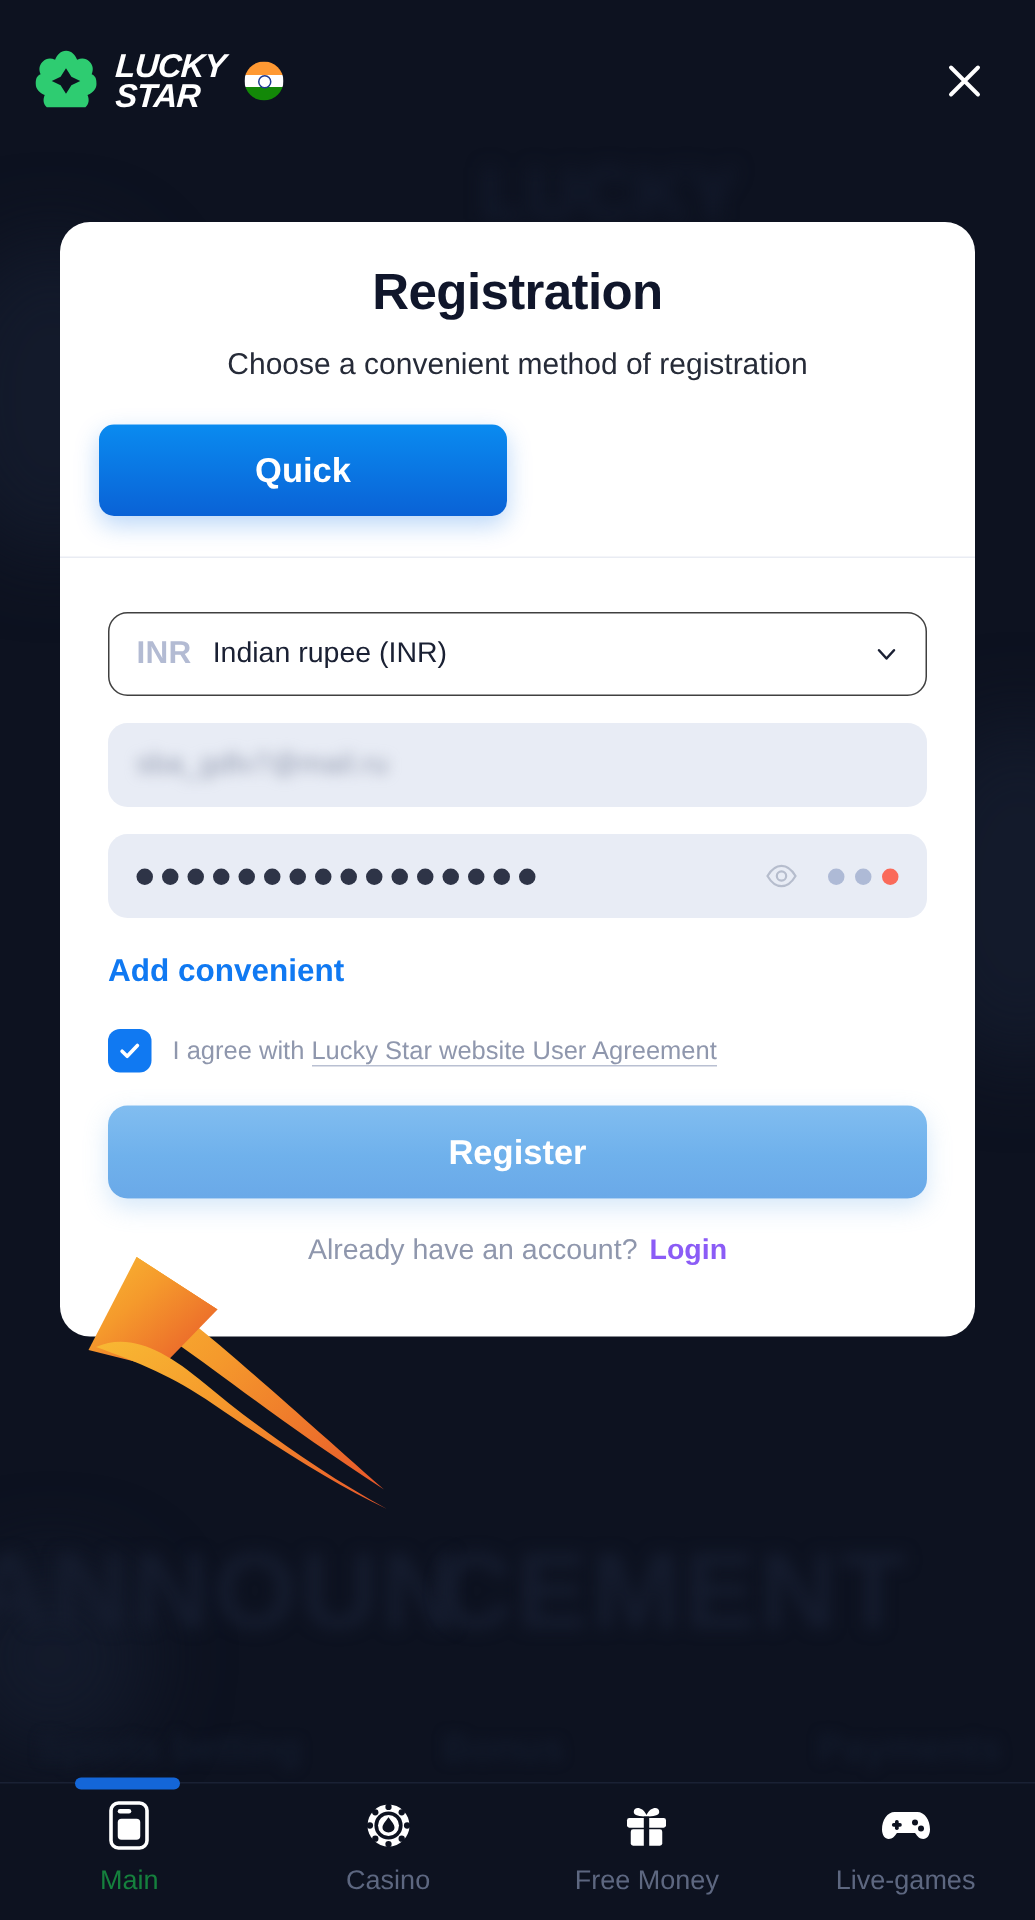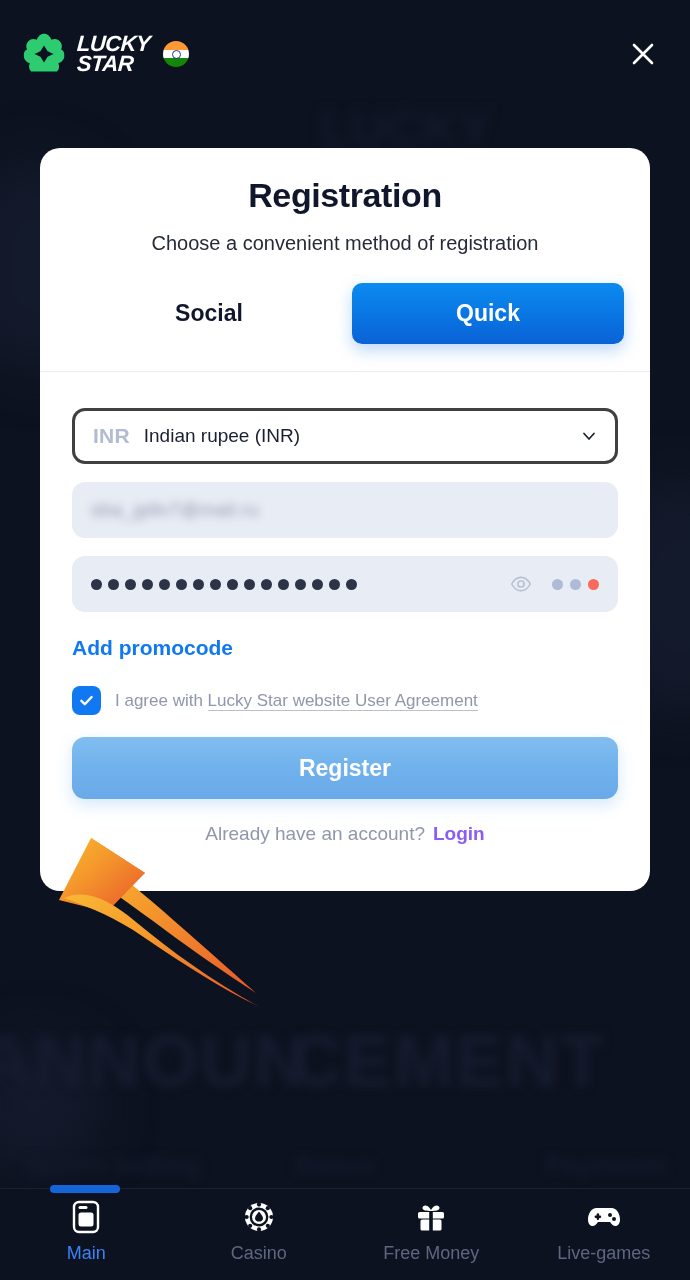--- a/index.html
+++ b/index.html
@@ -177,21 +177,21 @@
     height: 56px;
     border-radius: 13px;
     display: flex;
     align-items: center;
     padding: 0 18px;
     margin-bottom: 18px;
     font-size: 19px;
   }
   .field.outlined {
     background: #ffffff;
-    border: 3px solid #404040;
+    border: 1px solid #404040;
   }
   .field.filled {
     background: #e8ecf5;
     border: 1px solid transparent;
   }
 
   .cur-code {
     color: #b3bbd3;
     font-weight: 800;
     font-size: 21px;
@@ -342,21 +342,21 @@
     flex: 1;
     display: flex;
     flex-direction: column;
     align-items: center;
     padding-top: 11px;
     gap: 9px;
     cursor: pointer;
   }
   .nav-ico { height: 34px; display: flex; align-items: center; }
   .nav-label { font-size: 18px; color: #5d6780; }
-  .nav-item.active .nav-label { color: #3b82f6; }
+  .nav-item.active .nav-label { color: #15803d; }
   .nav-indicator {
     position: absolute;
     left: 50px;
     top: -4px;
     width: 70px;
     height: 8px;
     border-radius: 5px;
     background: #1466d8;
   }
 </style>
@@ -408,21 +408,20 @@
   </div>
 
   <div class="modal">
 
     <div class="modal-head">
       <div class="modal-title">Registration</div>
       <div class="modal-sub">Choose a convenient method of registration</div>
     </div>
 
     <div class="tabs">
-      <button class="tab">Social</button>
       <button class="tab active">Quick</button>
     </div>
     <div class="tabs-divider"></div>
 
     <div class="form">
 
       
       <div class="field outlined">
         <span class="cur-code">INR</span>
         <span class="cur-name">Indian rupee (INR)</span>
@@ -462,21 +461,21 @@
           <path d="M1.8 12 C5 6.5 9 4.6 12 4.6 C15 4.6 19 6.5 22.2 12 C19 17.5 15 19.4 12 19.4 C9 19.4 5 17.5 1.8 12 Z" fill="none" stroke="#b6bdcd" stroke-width="1.6"></path>
           <circle cx="12" cy="12" r="3.4" fill="none" stroke="#b6bdcd" stroke-width="1.6"></circle>
         </svg>
         <span class="strength">
           <i style="background:#aebad6"></i>
           <i style="background:#aebad6"></i>
           <i style="background:#fa6a5a"></i>
         </span>
       </div>
 
-      <span class="promocode">Add promocode</span>
+      <span class="promocode">Add convenient</span>
 
       <div class="agree-row">
         <span class="checkbox">
           <svg width="17" height="17" viewBox="0 0 17 17">
             <path d="M3.4 8.8 L6.8 12.2 L13.6 5" fill="none" stroke="#ffffff" stroke-width="2.4" stroke-linecap="round" stroke-linejoin="round"></path>
           </svg>
         </span>
         <span class="agree-text"><span>I agree with </span><span class="agree-link">Lucky Star website User Agreement</span></span>
       </div>
 

